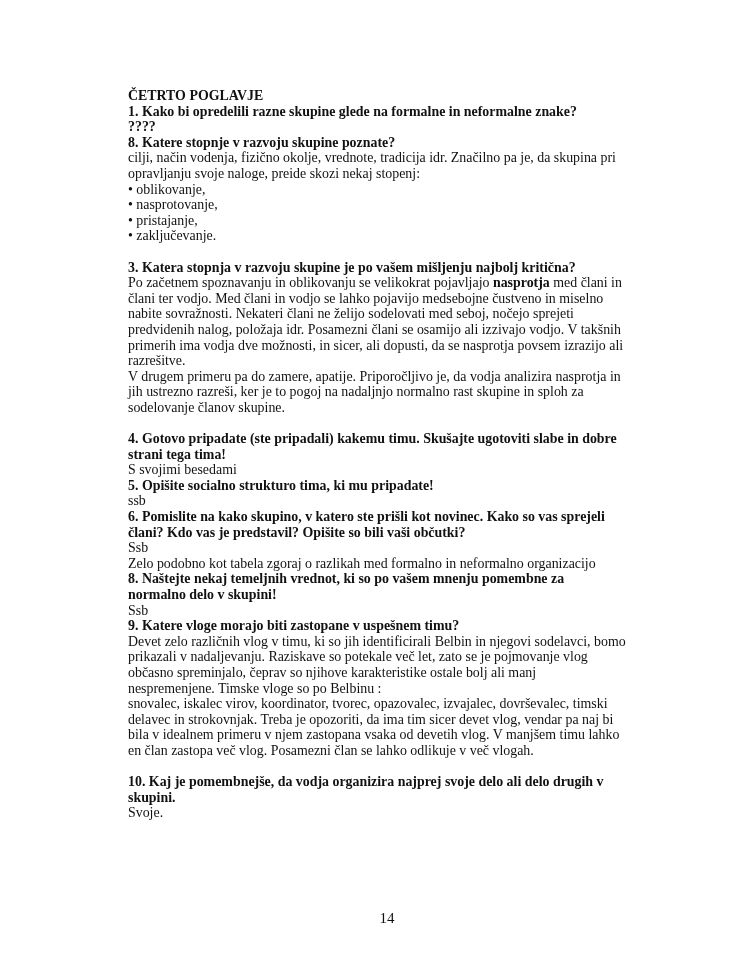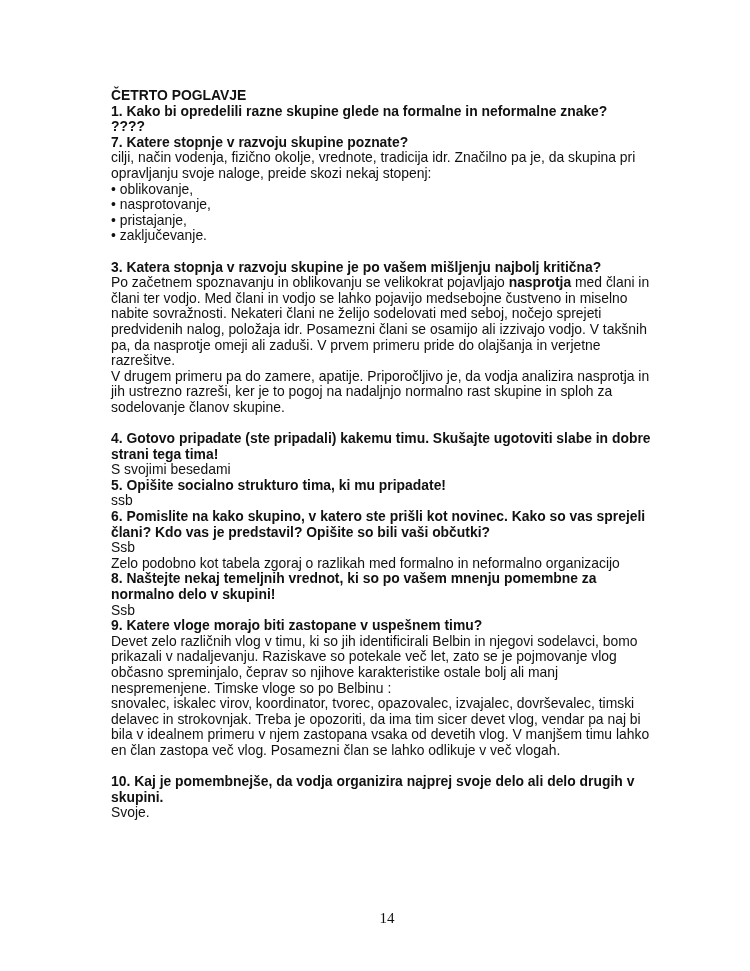--- a/index.html
+++ b/index.html
@@ -1,53 +1,53 @@
 <!DOCTYPE html>
 <html><head>
 <meta charset="utf-8">
 <style>
   html, body { margin: 0; padding: 0; background: #ffffff; }
   body { width: 750px; height: 971px; position: relative; overflow: hidden; }
   .page {
-    position: absolute; left: 111px; top: 88px; width: 540px;
-    font-family: Liberation Sans, sans-serif; font-size: 13.9px;
+    position: absolute; left: 128px; top: 88px; width: 540px;
+    font-family: Liberation Serif, serif; font-size: 13.9px;
     line-height: 15.6px; color: #111111;
   }
   .line { white-space: nowrap; display: block; }
   .b { font-weight: bold; }
   .gap { height: 15.6px; }
   .pagenum {
     position: absolute; left: 12px; width: 750px; top: 910px; text-align: center;
     font-family: "Liberation Serif", serif; font-size: 15px; color: #111;
   }
 </style>
 </head>
 <body>
 
 <div class="page">
   <span class="line b">ČETRTO POGLAVJE</span>
 
   <span class="line b">1. Kako bi opredelili razne skupine glede na formalne in neformalne znake?</span>
   <span class="line b">????</span>
 
-  <span class="line b">7. Katere stopnje v razvoju skupine poznate?</span>
+  <span class="line b">8. Katere stopnje v razvoju skupine poznate?</span>
   <span class="line">cilji, način vodenja, fizično okolje, vrednote, tradicija idr. Značilno pa je, da skupina pri</span>
   <span class="line">opravljanju svoje naloge, preide skozi nekaj stopenj:</span>
   <span class="line">• oblikovanje,</span>
   <span class="line">• nasprotovanje,</span>
   <span class="line">• pristajanje,</span>
   <span class="line">• zaključevanje.</span>
   <div class="gap"></div>
 
   <span class="line b">3. Katera stopnja v razvoju skupine je po vašem mišljenju najbolj kritična?</span>
   <span class="line"><span>Po začetnem spoznavanju in oblikovanju se velikokrat pojavljajo </span><span class="b">nasprotja</span><span> med člani in</span></span>
   <span class="line">člani ter vodjo. Med člani in vodjo se lahko pojavijo medsebojne čustveno in miselno</span>
   <span class="line">nabite sovražnosti. Nekateri člani ne želijo sodelovati med seboj, nočejo sprejeti</span>
   <span class="line">predvidenih nalog, položaja idr. Posamezni člani se osamijo ali izzivajo vodjo. V takšnih</span>
-  <span class="line">pa, da nasprotje omeji ali zaduši. V prvem primeru pride do olajšanja in verjetne</span>
+  <span class="line">primerih ima vodja dve možnosti, in sicer, ali dopusti, da se nasprotja povsem izrazijo ali</span>
   <span class="line">razrešitve.</span>
   <span class="line">V drugem primeru pa do zamere, apatije. Priporočljivo je, da vodja analizira nasprotja in</span>
   <span class="line">jih ustrezno razreši, ker je to pogoj na nadaljnjo normalno rast skupine in sploh za</span>
   <span class="line">sodelovanje članov skupine.</span>
   <div class="gap"></div>
 
   <span class="line b">4. Gotovo pripadate (ste pripadali) kakemu timu. Skušajte ugotoviti slabe in dobre</span>
   <span class="line b">strani tega tima!</span>
   <span class="line">S svojimi besedami</span>
 

